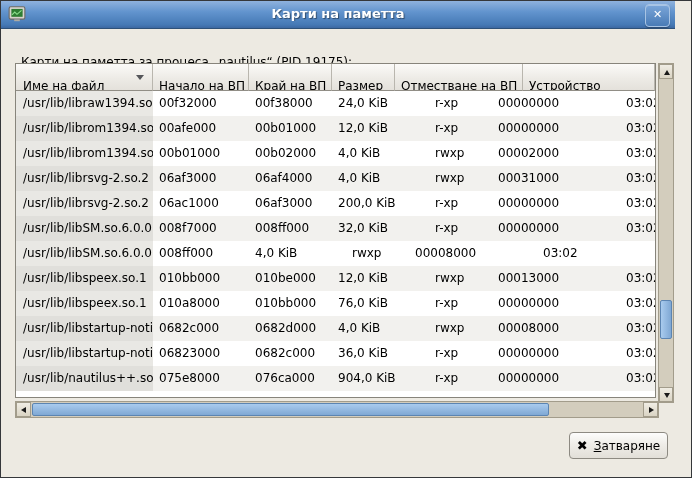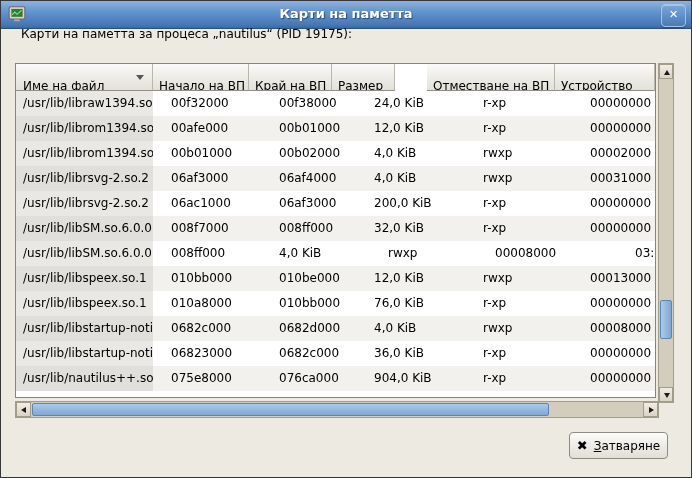--- a/index.html
+++ b/index.html
@@ -3,73 +3,73 @@
 <meta charset="utf-8">
 <style>
   html,body { margin:0; padding:0; background:#888; }
   .window {
     position:relative; width:692px; height:478px; margin:0 auto;
     font-family:"DejaVu Sans","Liberation Sans",sans-serif;
     background:#EDEAE2; border:1px solid #35373a; box-sizing:border-box; overflow:hidden;
   }
   
   .titlebar {
-    position:absolute; left:0; top:0; right:0; height:27px;
+    position:absolute; left:0; top:0; right:16px; height:27px;
     background:linear-gradient(#8FB2DE, #6294CE 40%, #4579B5 88%, #3C68A2);
     border-bottom:1px solid #2E5178;
   }
   .titlebar .title {
     position:absolute; left:40px; right:40px; top:5px; text-align:center;
     color:#fff; font-weight:bold; font-size:13px;
     text-shadow:1px 1px 1px rgba(0,0,0,.45);
     white-space:nowrap; overflow:hidden;
   }
   .win-icon { position:absolute; left:7px; top:4px; width:18px; height:18px; }
   .close-btn {
     position:absolute; right:5px; top:3px; width:23px; height:21px;
     border-radius:4px; background:linear-gradient(#7BA6D9,#497BB6);
     border:1px solid #A8C4E4; box-shadow:inset 0 1px 0 rgba(255,255,255,.35), 0 1px 1px rgba(0,0,0,.3);
     color:#fff; font-weight:bold; font-size:11px; line-height:20px; text-align:center; cursor:default;
   }
   
-  .desc { position:absolute; left:20px; top:26px; font-size:12px; color:#000; }
+  .desc { position:absolute; left:20px; top:54px; font-size:12px; color:#000; }
 
   .table {
     position:absolute; left:14px; top:62px; width:641px; height:335px;
     border:1px solid #87847B; background:#fff; box-sizing:border-box; overflow:hidden;
   }
   .thead { display:flex; height:27px; }
   .hcell {
     box-sizing:border-box; position:relative; flex:none;
     background:linear-gradient(#FBFAF8,#EDEBE6 55%,#E4E1DB);
     border-right:1px solid #B9B6AE; border-bottom:1px solid #918E86;
     font-size:12px; line-height:25px; padding:10px 4px 0 6px;
     white-space:nowrap; overflow:hidden; color:#000; cursor:default;
   }
   .sort-arrow {
     position:absolute; right:8px; top:11px; width:0; height:0;
     border-left:4px solid transparent; border-right:4px solid transparent;
     border-top:5px solid #55565A;
   }
   .tbody { height:306px; background:#fff; overflow:hidden; }
-  .trow { display:flex; height:25px;gap:12px; }
+  .trow { display:flex; height:25px; }
   .trow:nth-child(odd)  { background:#FFFFFF; }
   .trow:nth-child(even) { background:#F2F1EE; }
   .tcell {
     box-sizing:border-box; flex:none; font-size:12px; line-height:25px;
     padding:0 4px 0 6px; white-space:nowrap; overflow:hidden; color:#000;
   }
   .trow:nth-child(odd)  .col-0 { background:#E9E8E4; }
   .trow:nth-child(even) .col-0 { background:#E0DFDB; }
   .col-0 { width:137px; padding-left:7px; }
   .col-1 { width:96px; }
   .col-2 { width:83px; }
   .col-3 { width:97px; }
   .col-4 { width:63px; }
-  .col-5 { width:128px;margin-left:32px; }
+  .col-5 { width:128px; }
   .col-6 { flex:1 1 auto; min-width:0; }
 
   
   .vscroll {
     position:absolute; left:657px; top:62px; width:16px; height:340px;
     background:#D3CDBD; border:1px solid #A29C8B; box-sizing:border-box;
   }
   .hscroll {
     position:absolute; left:14px; top:400px; width:644px; height:17px;
     background:#D3CDBD; border:1px solid #A29C8B; box-sizing:border-box;

